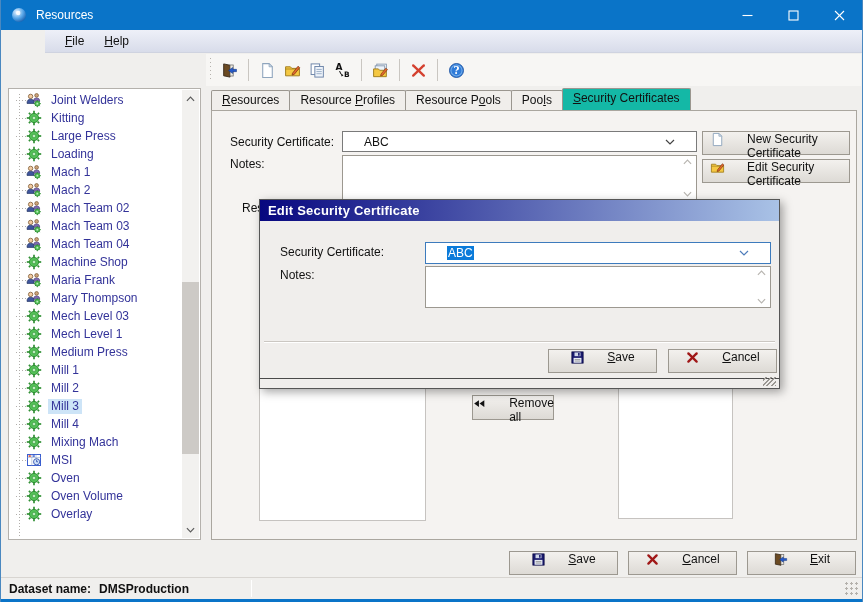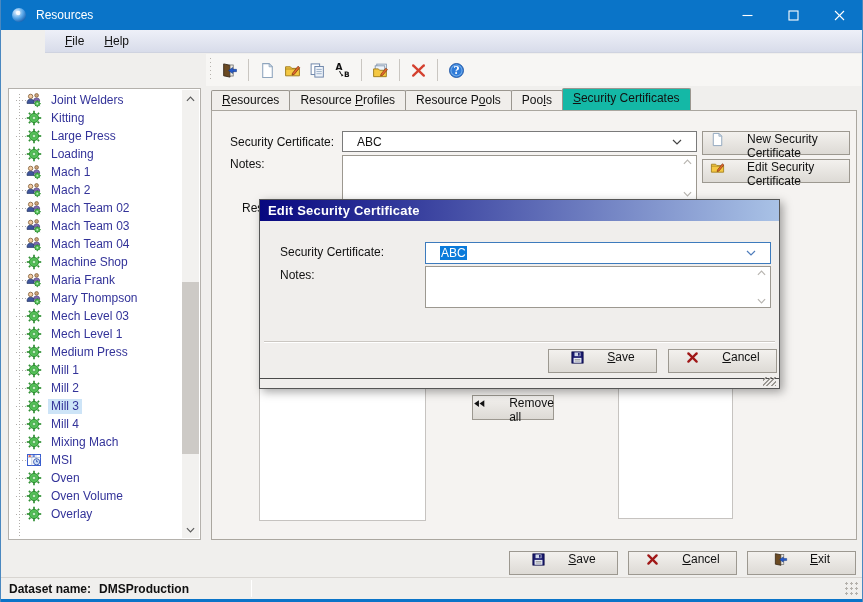--- a/index.html
+++ b/index.html
@@ -58,21 +58,21 @@
   .tabs { position:absolute; left:210px; top:88px; height:22px; display:flex; align-items:flex-end; font-size:12px; }
   .tab { height:20px; line-height:18px; padding:0 10px; background:#f0eeeb;
          border:1px solid #9a968f; border-bottom:none; border-radius:2px 2px 0 0; margin-right:-1px; color:#111; }
   .tab.active { height:22px; background:#14b8a6; position:relative; z-index:3; }
 
   
   .content { position:absolute; left:210px; top:110px; width:646px; height:430px;
              background:#f5f3f1; border:1px solid #aaa69f; z-index:1; }
   .flabel { position:absolute; font-size:12px; color:#111; }
   .combo { position:absolute; background:#fff; border:1px solid #7a7a7a; display:flex; align-items:center;
-           font-size:12px; padding:0 14px; color:#111; }
+           font-size:12px; padding:0 21px; color:#111; }
   .combo .chev { margin-left:auto; color:#444; width:10px; height:6px; }
   .chev svg { width:10px; height:6px; display:block; }
   .notesbox { position:absolute; background:#fff; border:1px solid #9c9890; }
   .spinners { position:absolute; right:2px; top:3px; bottom:3px; width:13px; display:flex;
               flex-direction:column; justify-content:space-between; align-items:center; color:#b8b5b0; }
   .spinners svg { width:9px; height:6px; }
   .listbox { position:absolute; background:#fff; border:1px solid #c6c3c0; }
 
   
   .btn { display:flex; justify-content:center; gap:22px;

